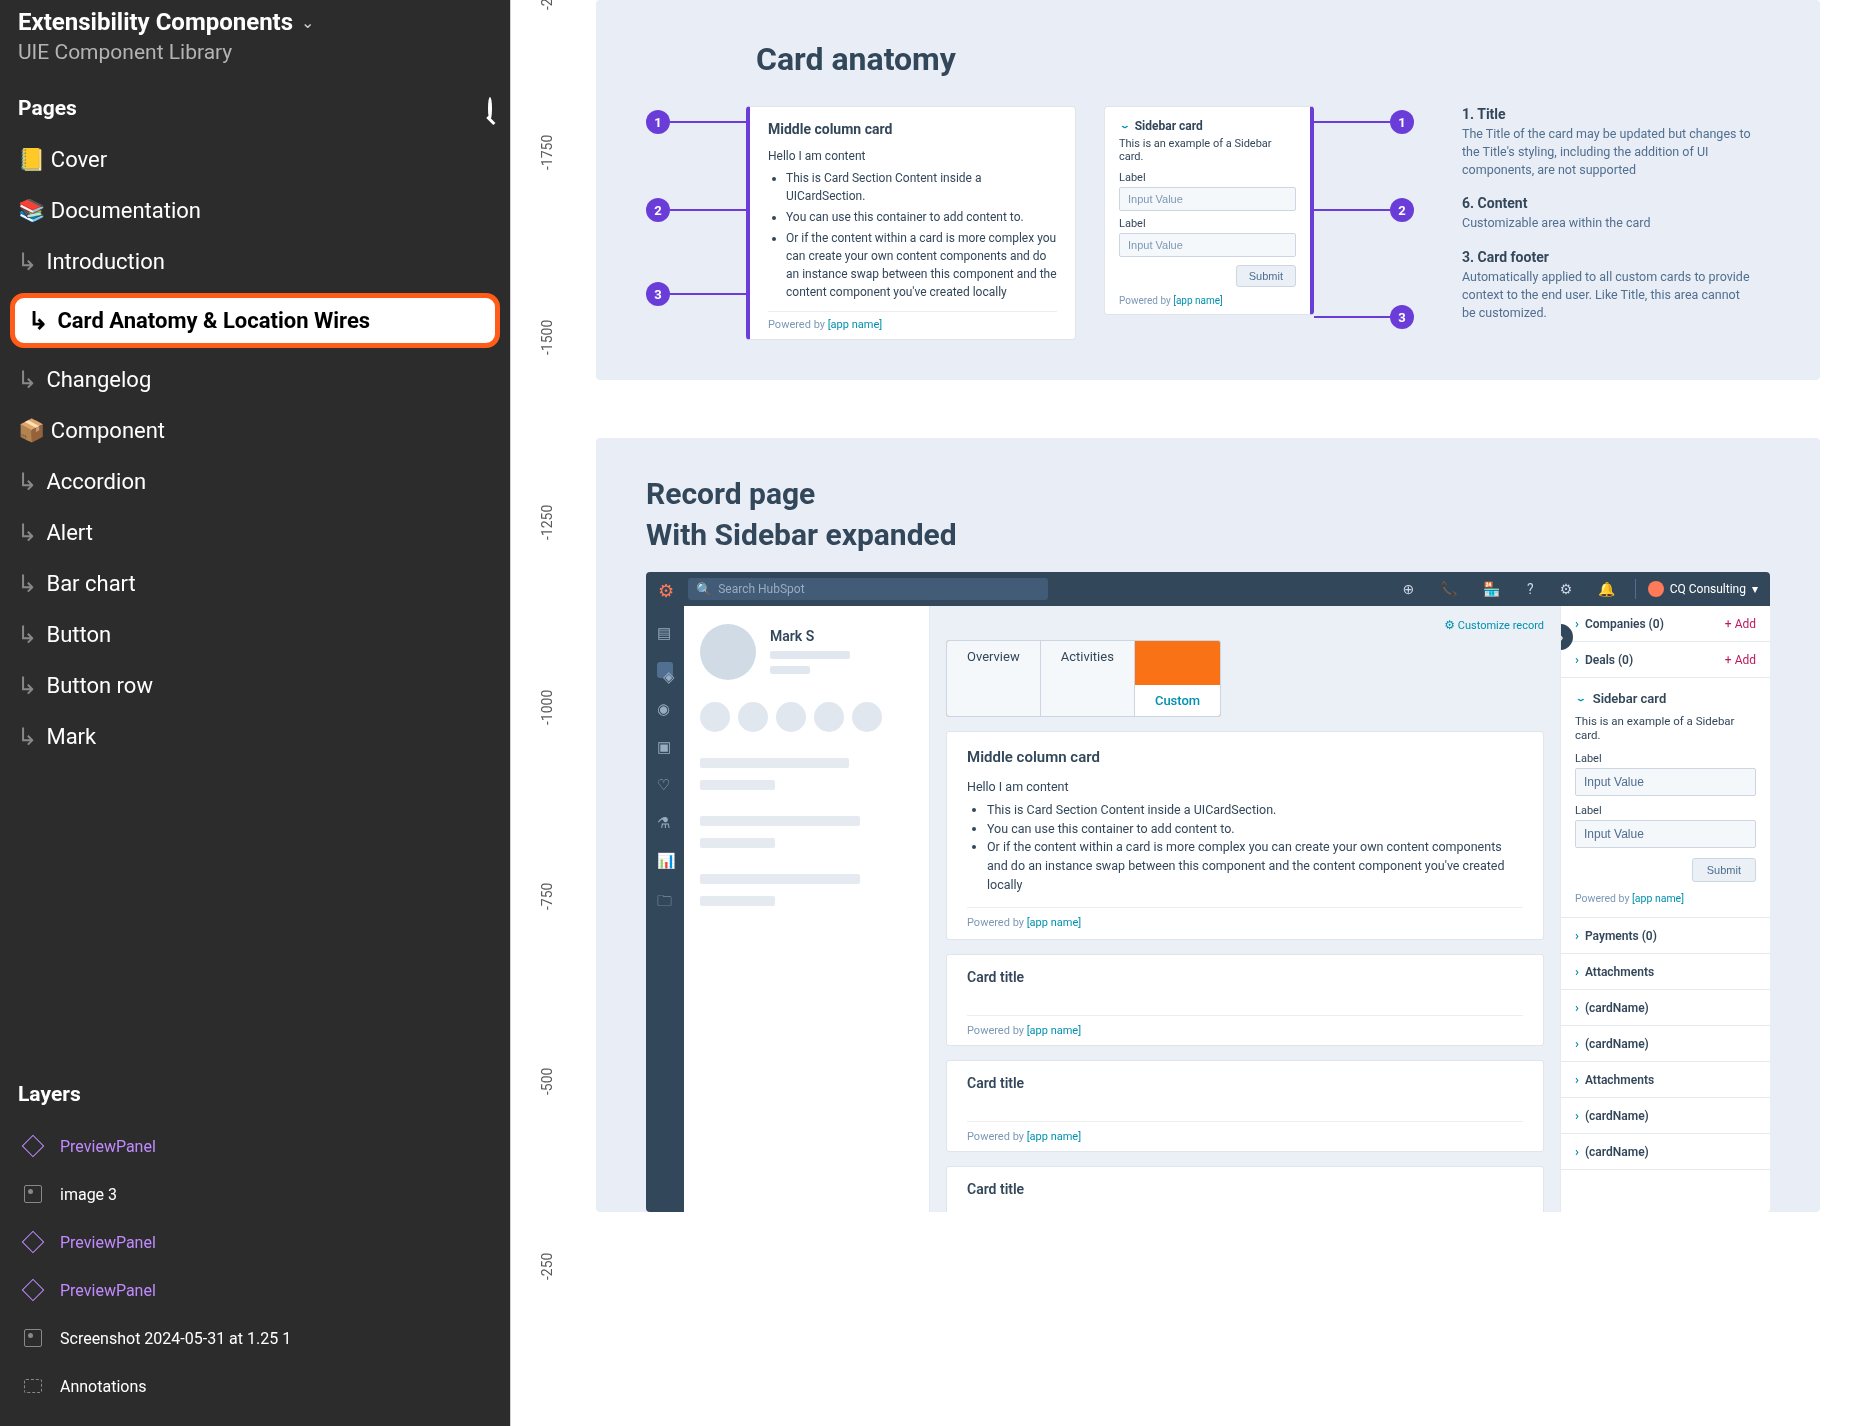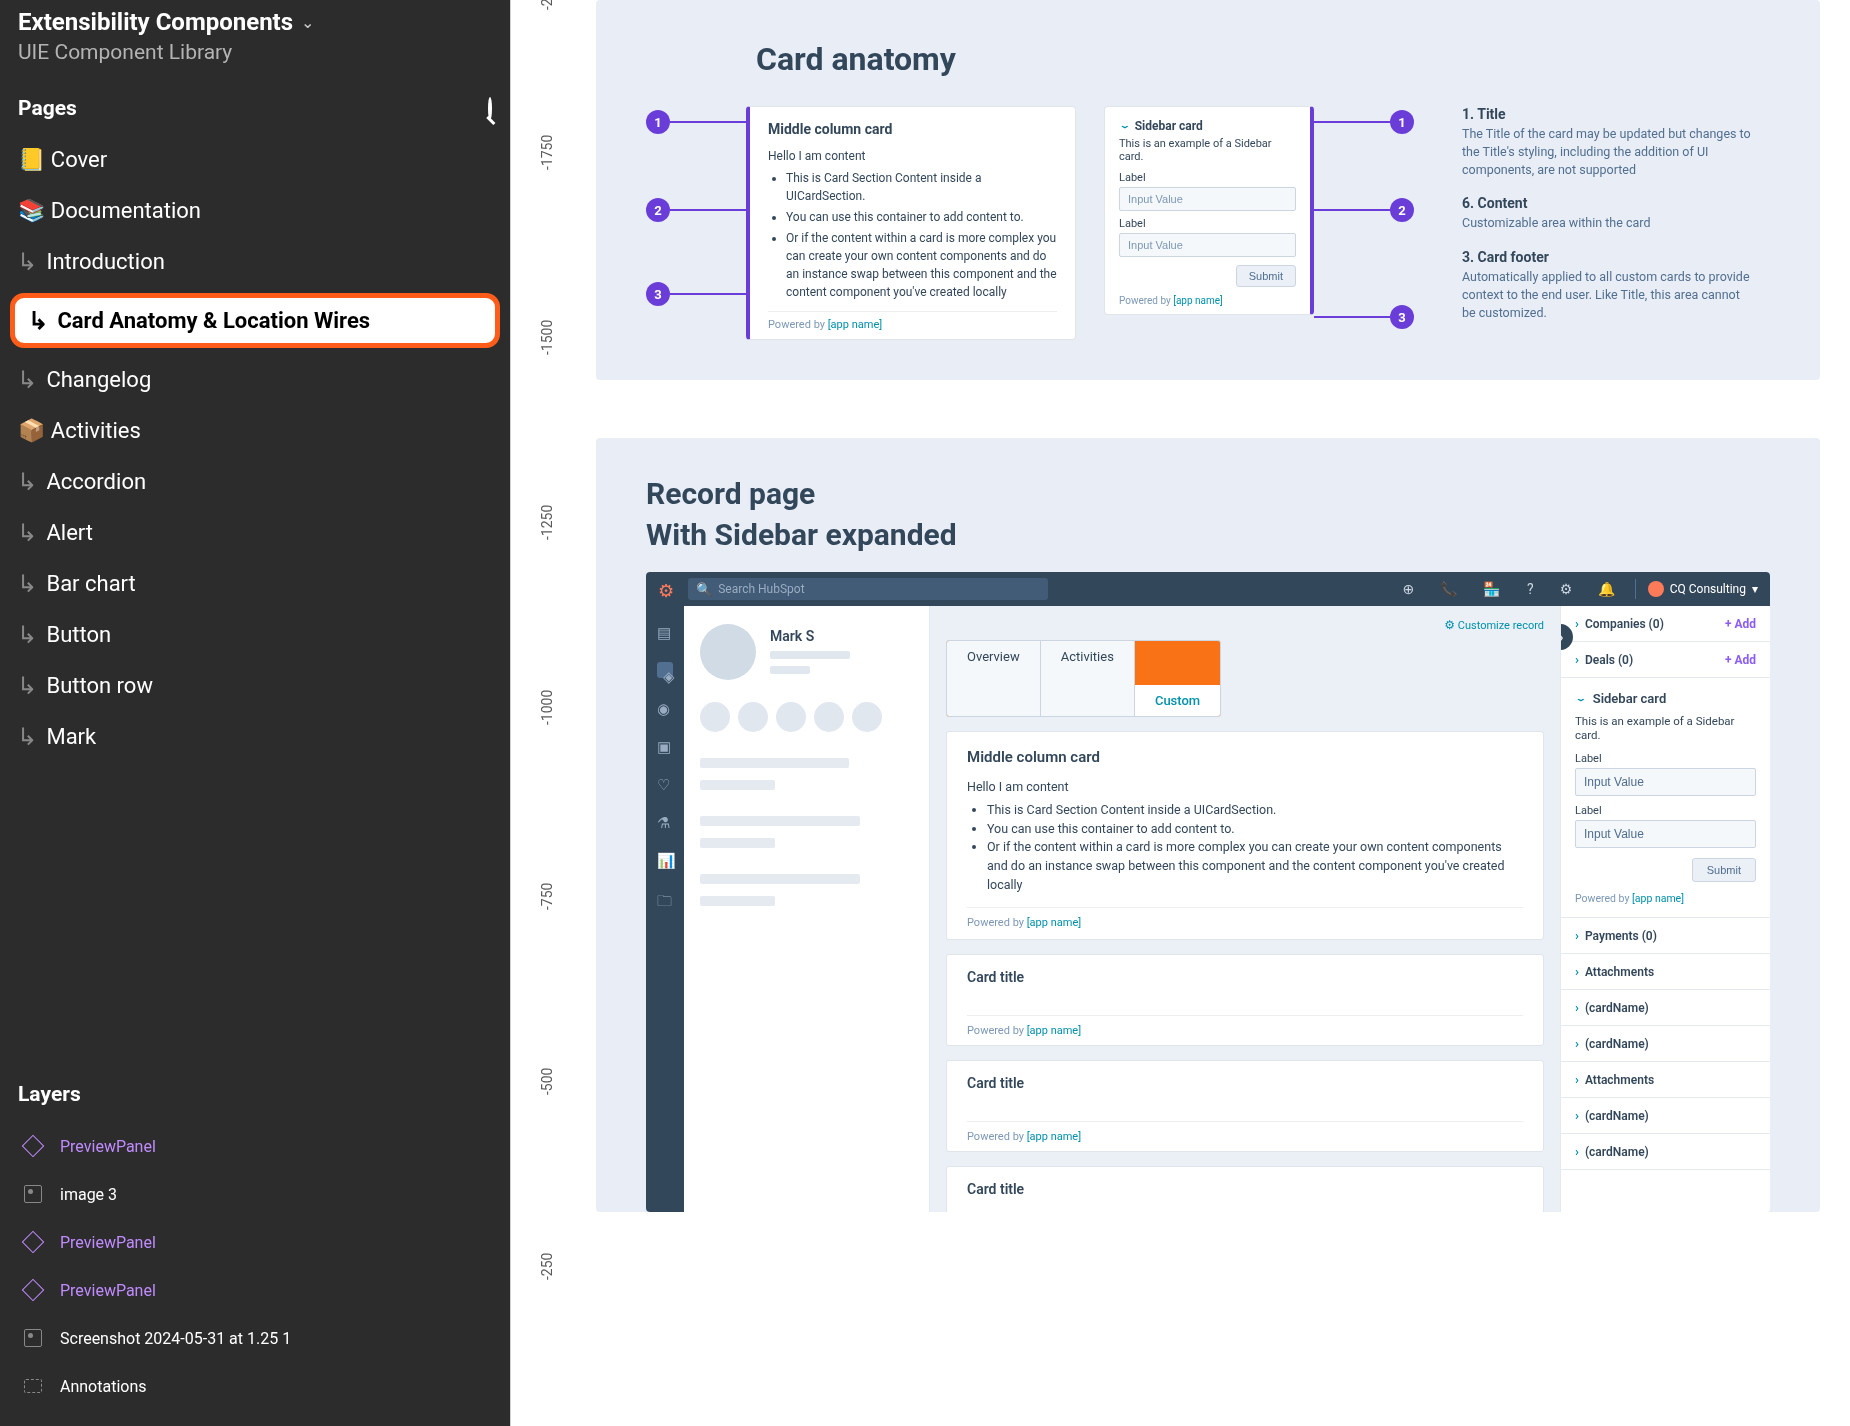--- a/index.html
+++ b/index.html
@@ -122,21 +122,21 @@
 .rm-card-foot .app-name { color: #0091ae; }
 .rm-card.slim { padding: 14px 20px 8px 20px; }
 .rm-card.slim .rm-card-title { font-size: 14px; margin-bottom: 30px; }
 
 .rm-collapse-handle { position: absolute; left: -14px; top: 18px; width: 26px; height: 26px; border-radius: 50%; background: #33475b; color: #fff; display: flex; align-items: center; justify-content: center; font-size: 14px; z-index: 5; }
 
 .rm-right { width: 210px; background: #fff; border-left: 1px solid #e5eaf0; overflow-y: auto; position: relative; }
 .rm-r-row { padding: 10px 14px; border-bottom: 1px solid #e5eaf0; display: flex; justify-content: space-between; align-items: center; font-size: 12px; }
 .rm-r-label { color: #33475b; font-weight: 600; display: flex; align-items: center; gap: 6px; }
 .rm-r-label .chev { color: #0091ae; font-size: 13px; }
-.rm-r-add { color: #8b5cf6; font-weight: 700; }
+.rm-r-add { color: #be185d; font-weight: 400; }
 
 .rm-sidebar-card-full { padding: 12px 14px; border-bottom: 1px solid #e5eaf0; }
 .rm-sbc-title-row { display: flex; align-items: center; gap: 6px; font-size: 13px; font-weight: 600; color: #33475b; margin-bottom: 8px; }
 .rm-sbc-title-row .chev { color: #0091ae; font-size: 14px; display: inline-block; transform: scaleY(0.6); }
 .rm-sbc-desc { font-size: 11.5px; color: #33475b; margin-bottom: 10px; }
 .rm-sbc-label { font-size: 11px; color: #33475b; margin-bottom: 3px; margin-top: 8px; }
 .rm-sbc-input { width: 100%; border: 1px solid #cbd6e2; background: #f5f8fa; padding: 6px 8px; font-size: 12px; color: #506e91; border-radius: 2px; }
 .rm-sbc-submit { float: right; background: #eaf0f6; border: 1px solid #cbd6e2; color: #506e91; font-size: 11px; padding: 5px 14px; border-radius: 3px; margin-top: 10px; }
 .rm-sbc-foot { clear: both; font-size: 10.5px; color: #7c98b6; padding-top: 10px; }
 .rm-sbc-foot .app-name { color: #0091ae; }
@@ -172,21 +172,21 @@
         </div>
         <div class="page-item selected">
           <span class="arrow-indent">↳</span>
           <span>Card Anatomy &amp; Location Wires</span>
         </div>
         <div class="page-item">
           <span class="arrow-indent">↳</span>
           <span>Changelog</span>
         </div>
         <div class="page-item">
-          <span>📦 Activities</span>
+          <span>📦 Component</span>
         </div>
         <div class="page-item">
           <span class="arrow-indent">↳</span>
           <span>Accordion</span>
         </div>
         <div class="page-item">
           <span class="arrow-indent">↳</span>
           <span>Alert</span>
         </div>
         <div class="page-item">

